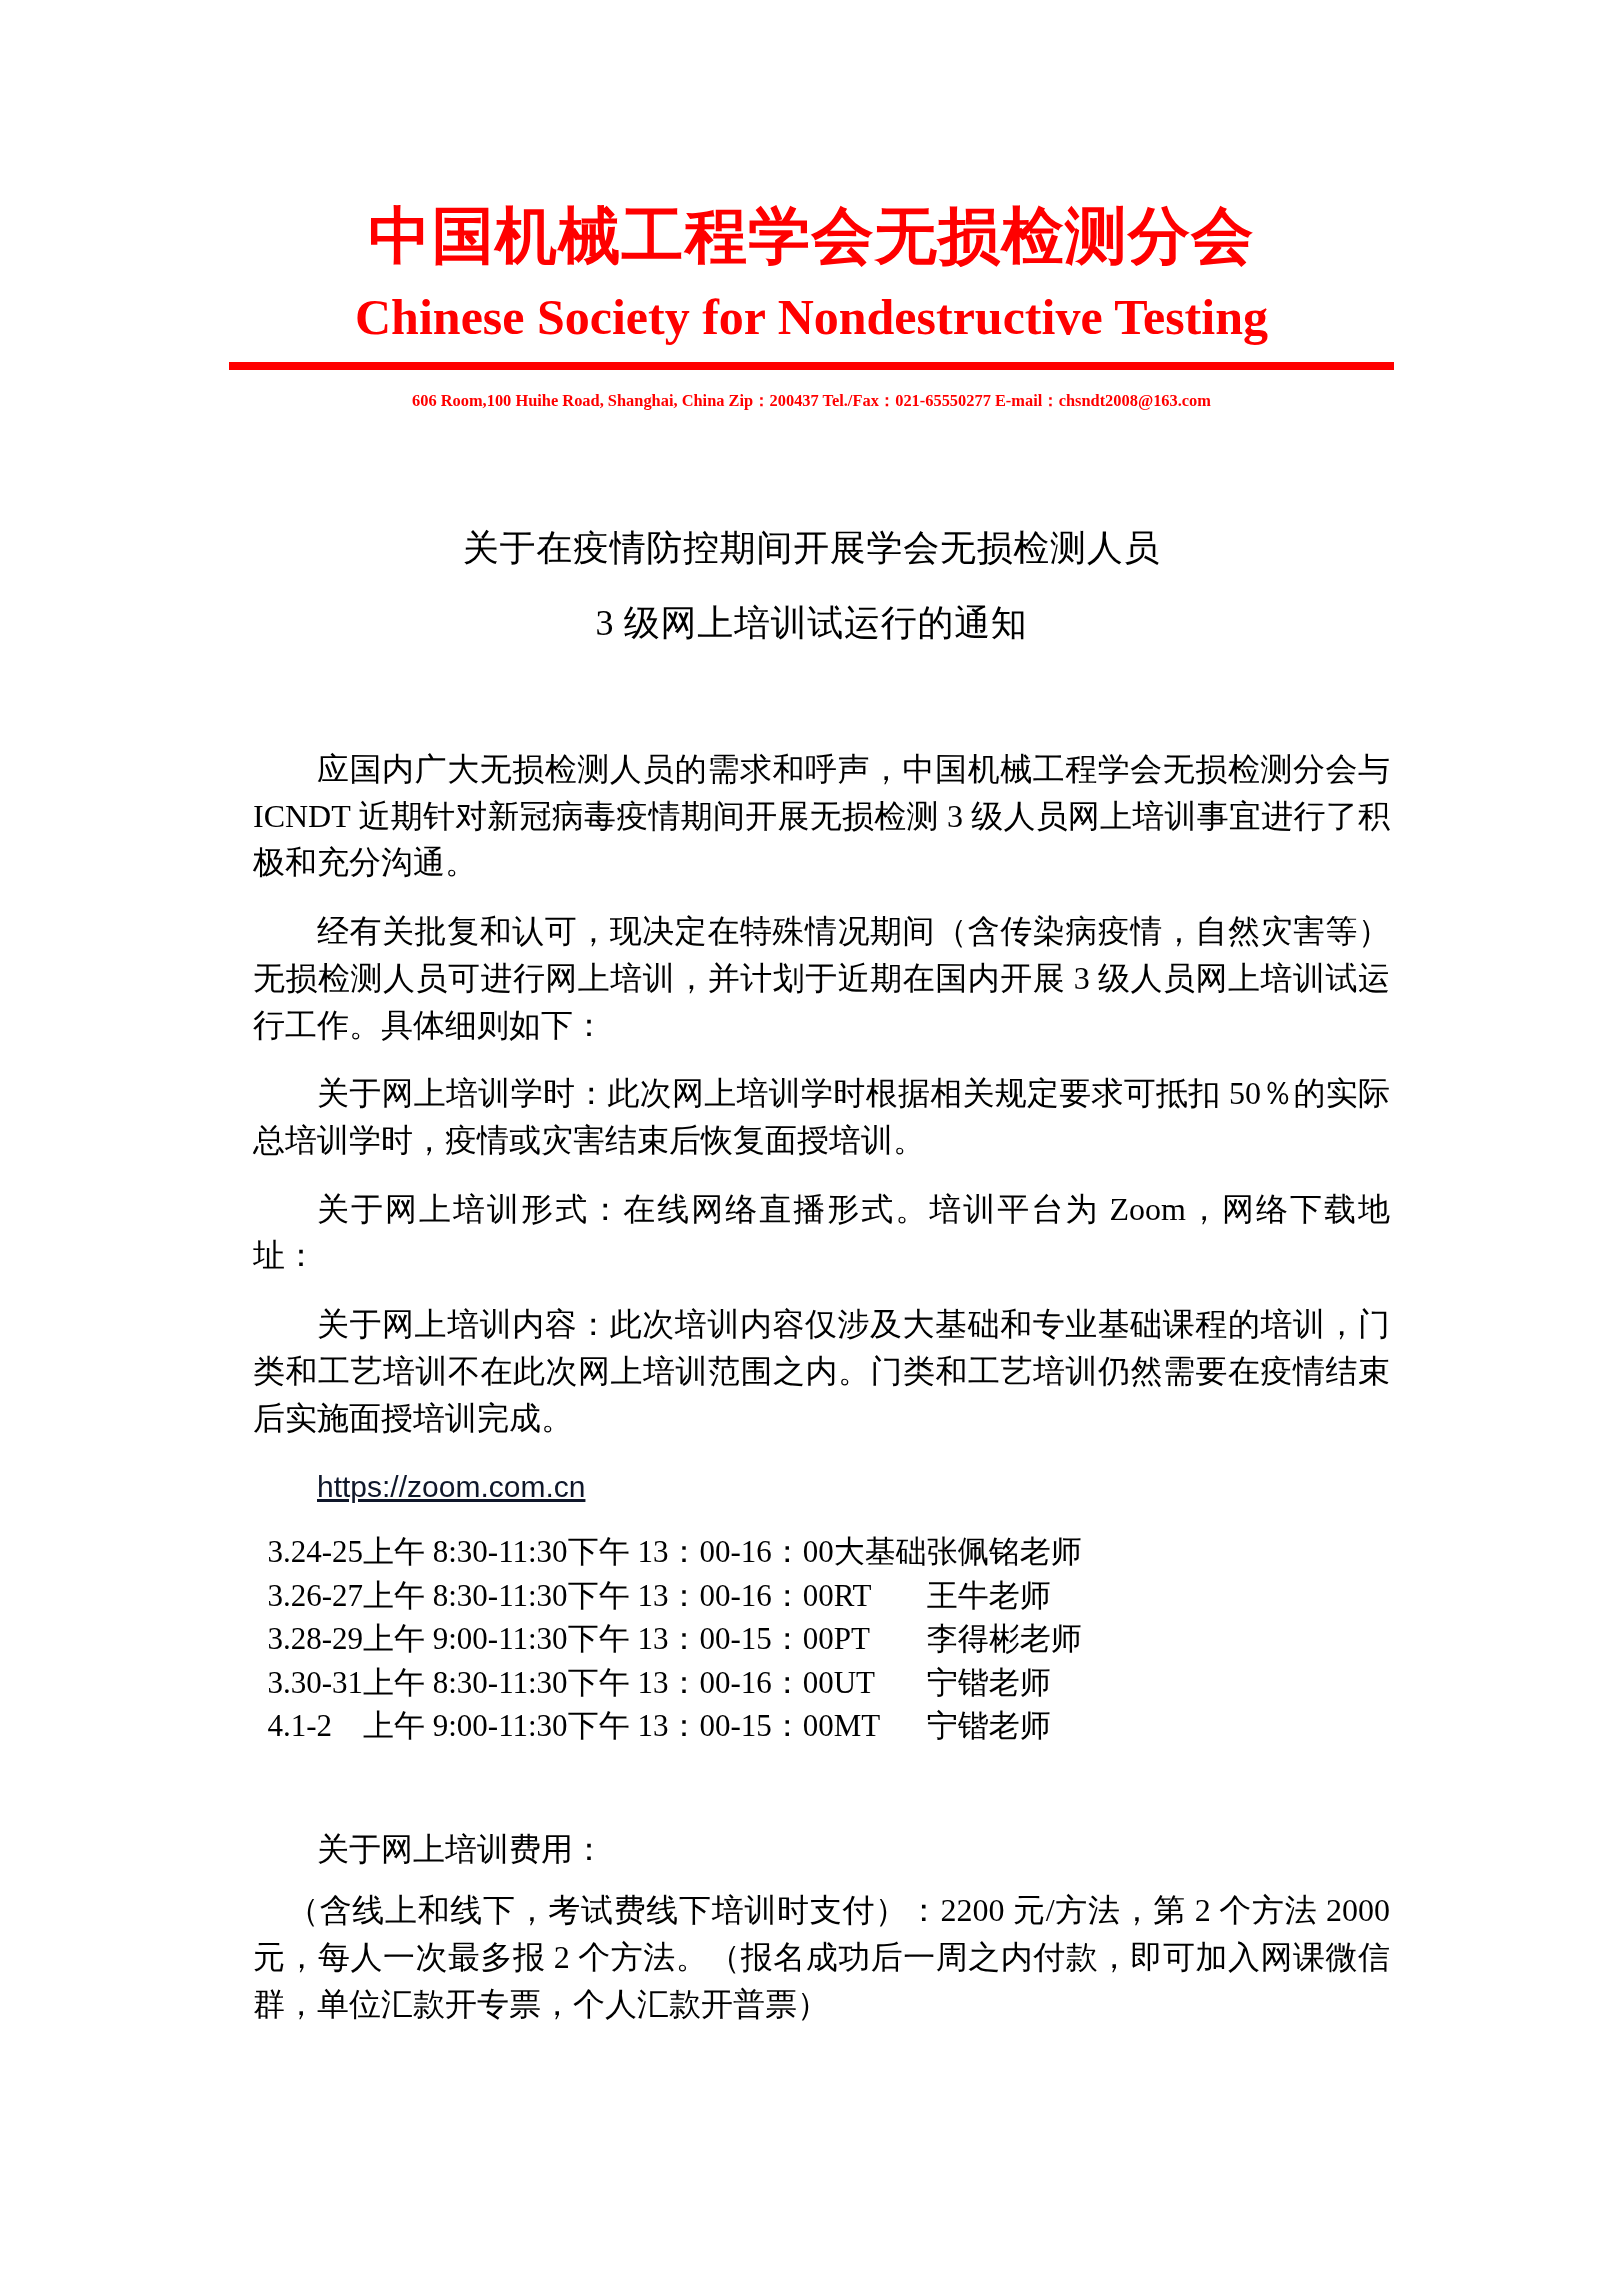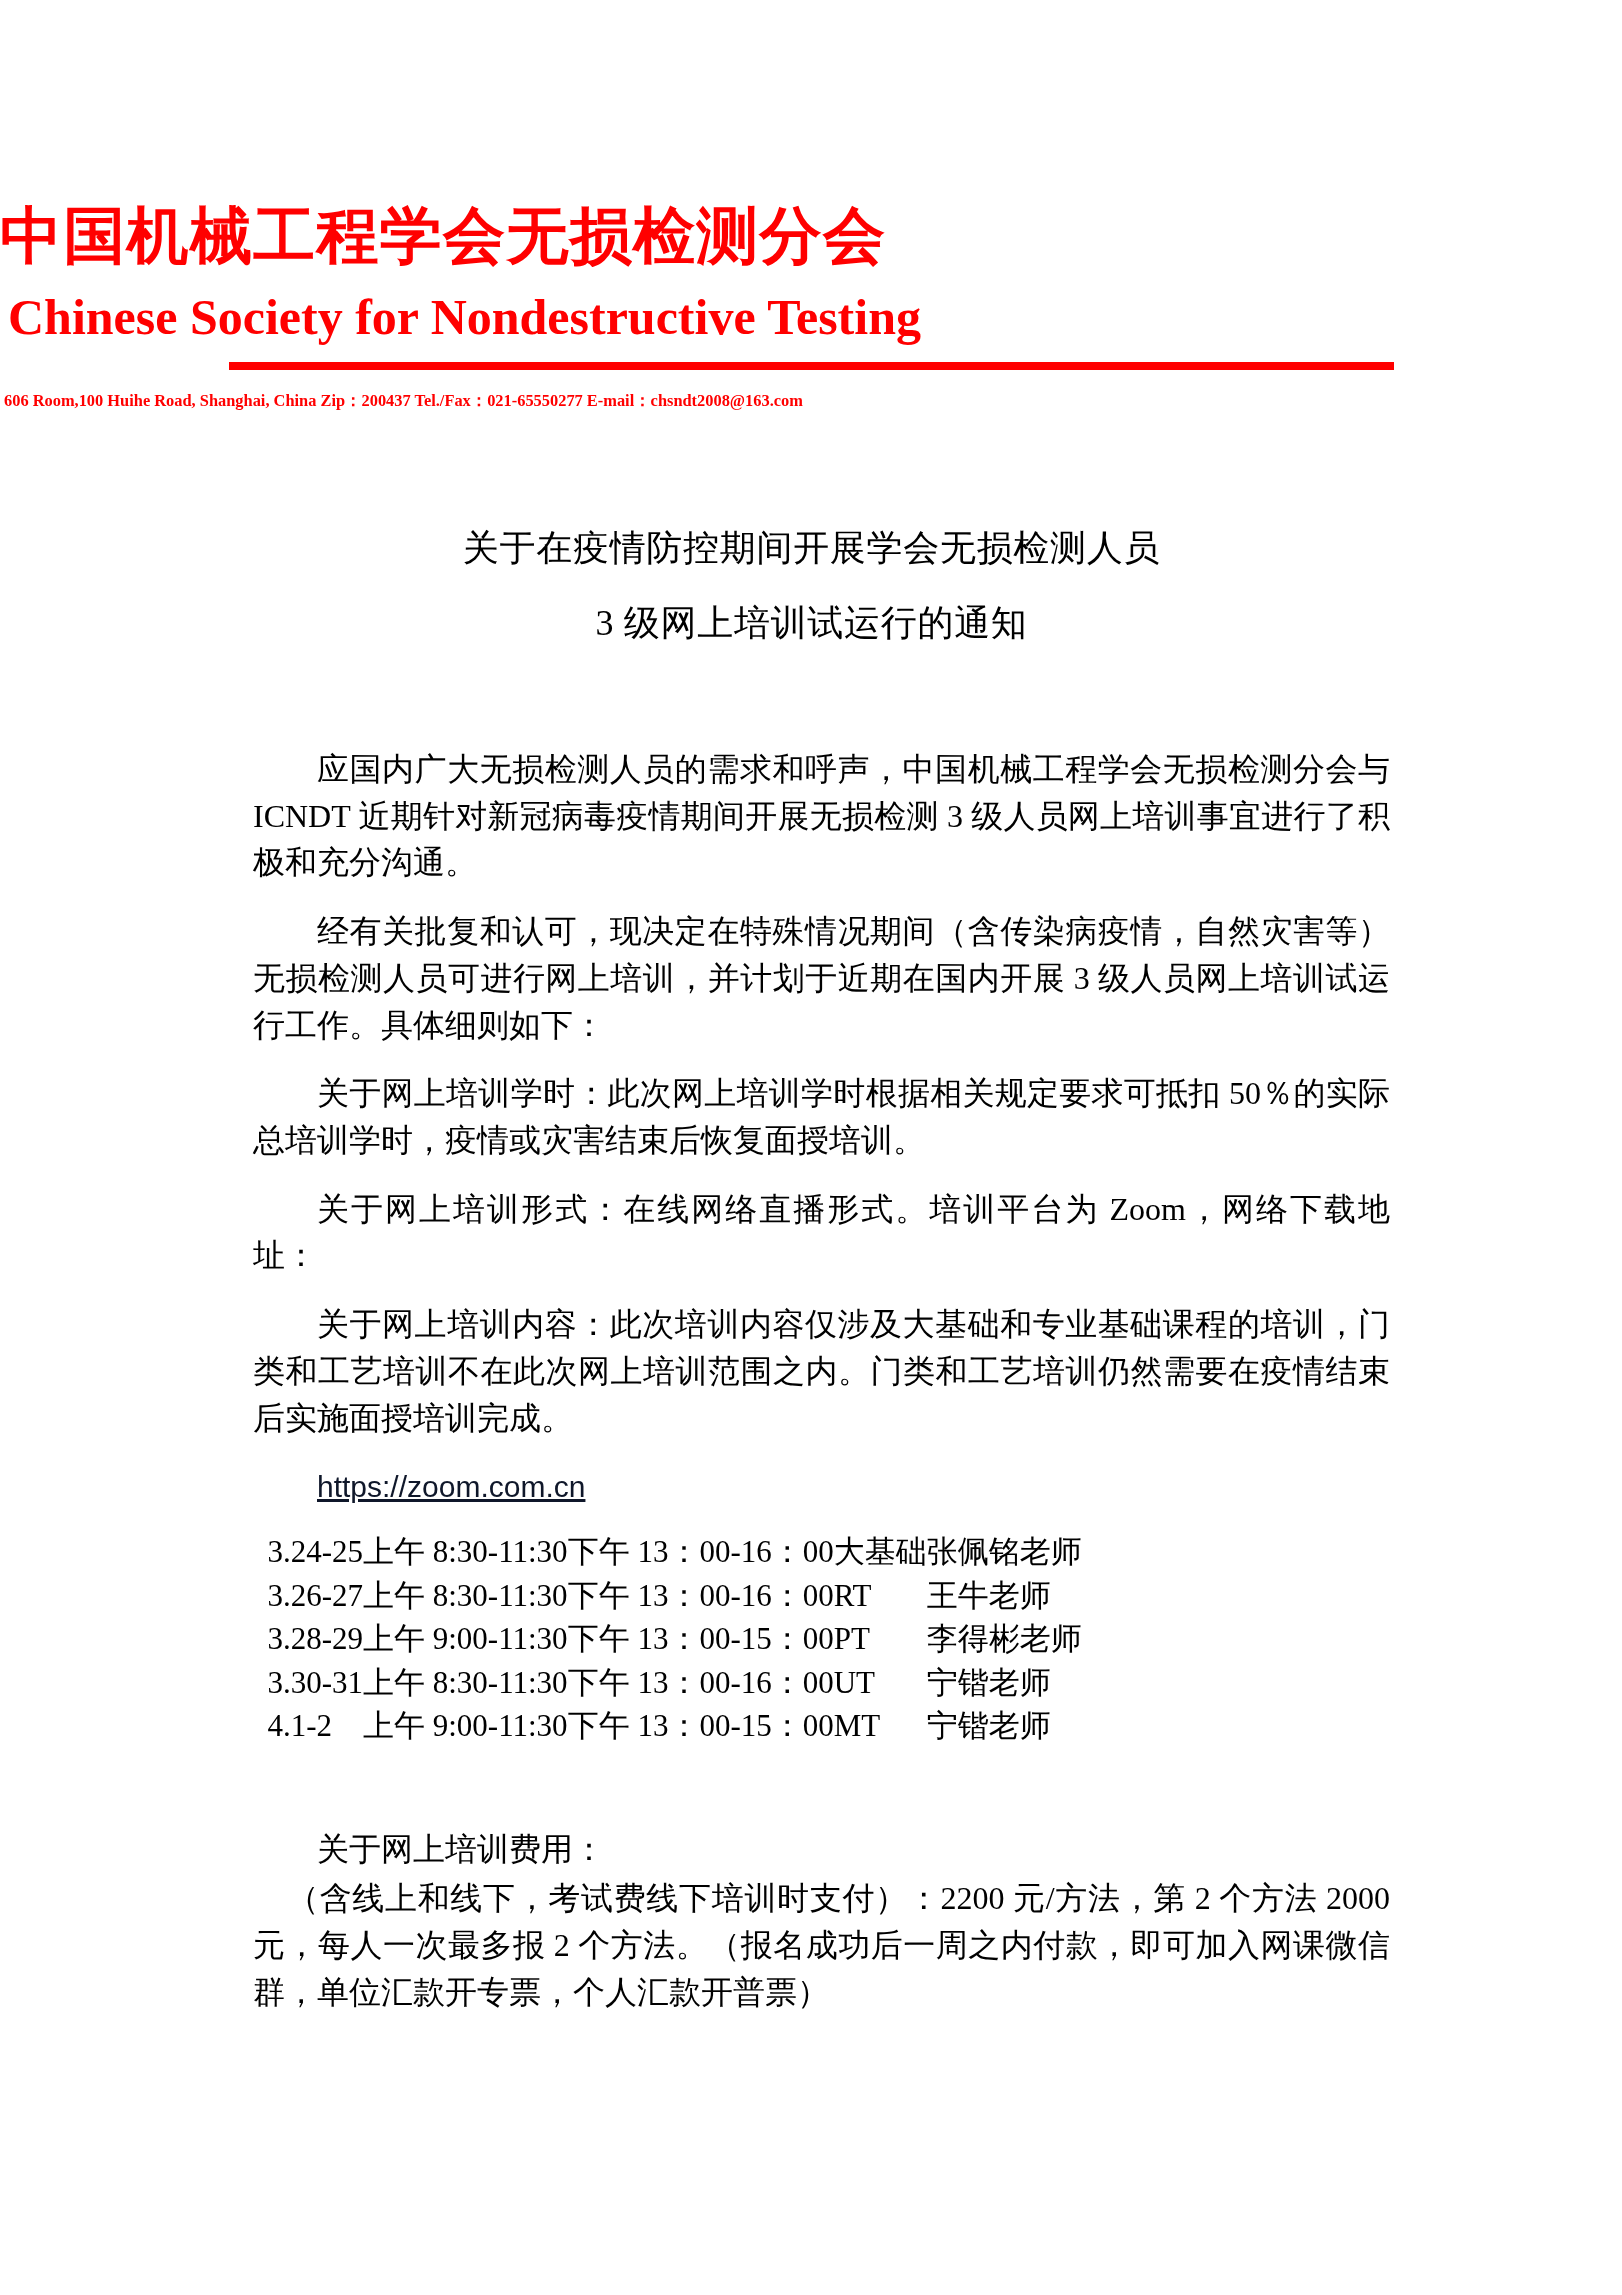--- a/index.html
+++ b/index.html
@@ -18,20 +18,21 @@
 
   .page {
     position: absolute;
     inset: 0;
     padding: 0;
   }
 
   
   .letterhead {
     width: 100%;
+    text-align: center;
   }
 
   .org-name-cn {
     color: #ff0000;
     font-family: "Liberation Sans", "DejaVu Sans", sans-serif;
     font-weight: bold;
     font-size: 62px;
     line-height: 1.05;
     letter-spacing: 1.3px;
     margin: 0;
@@ -140,21 +141,21 @@
   .col-method { padding-right: 22px; }
   .col-teacher{ }
 
   .spacer-gap { height: 79px; }
 
   .fee-heading {
     font-family: "Liberation Serif", "DejaVu Serif", serif;
     font-size: 32px;
     line-height: 1.3;
     text-indent: 64px;
-    margin: 0 0 5px 0;
+    margin: 0 0 17px 0;
   }
 
   p.fee-para {
     font-family: "Liberation Serif", "DejaVu Serif", serif;
     font-size: 32px;
     line-height: 1.46;
     margin: 0;
     text-align: justify;
     text-justify: inter-ideograph;
     text-indent: 34px;

